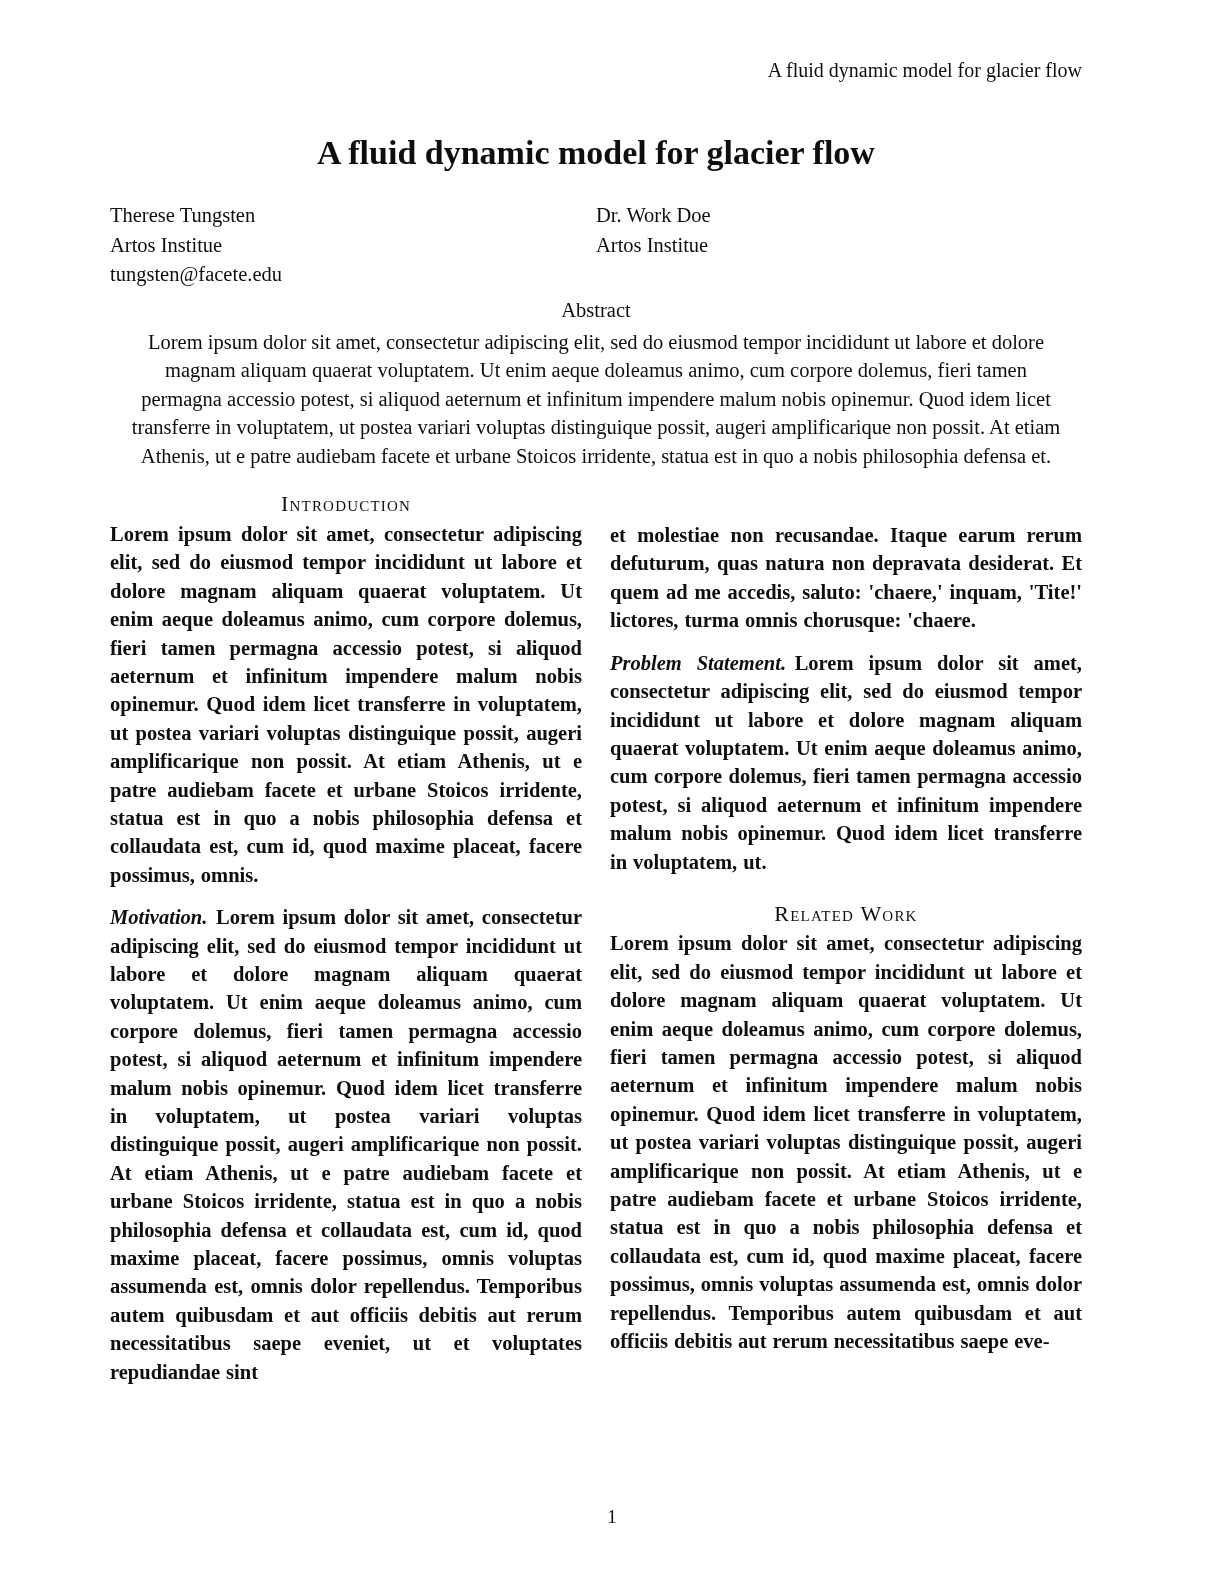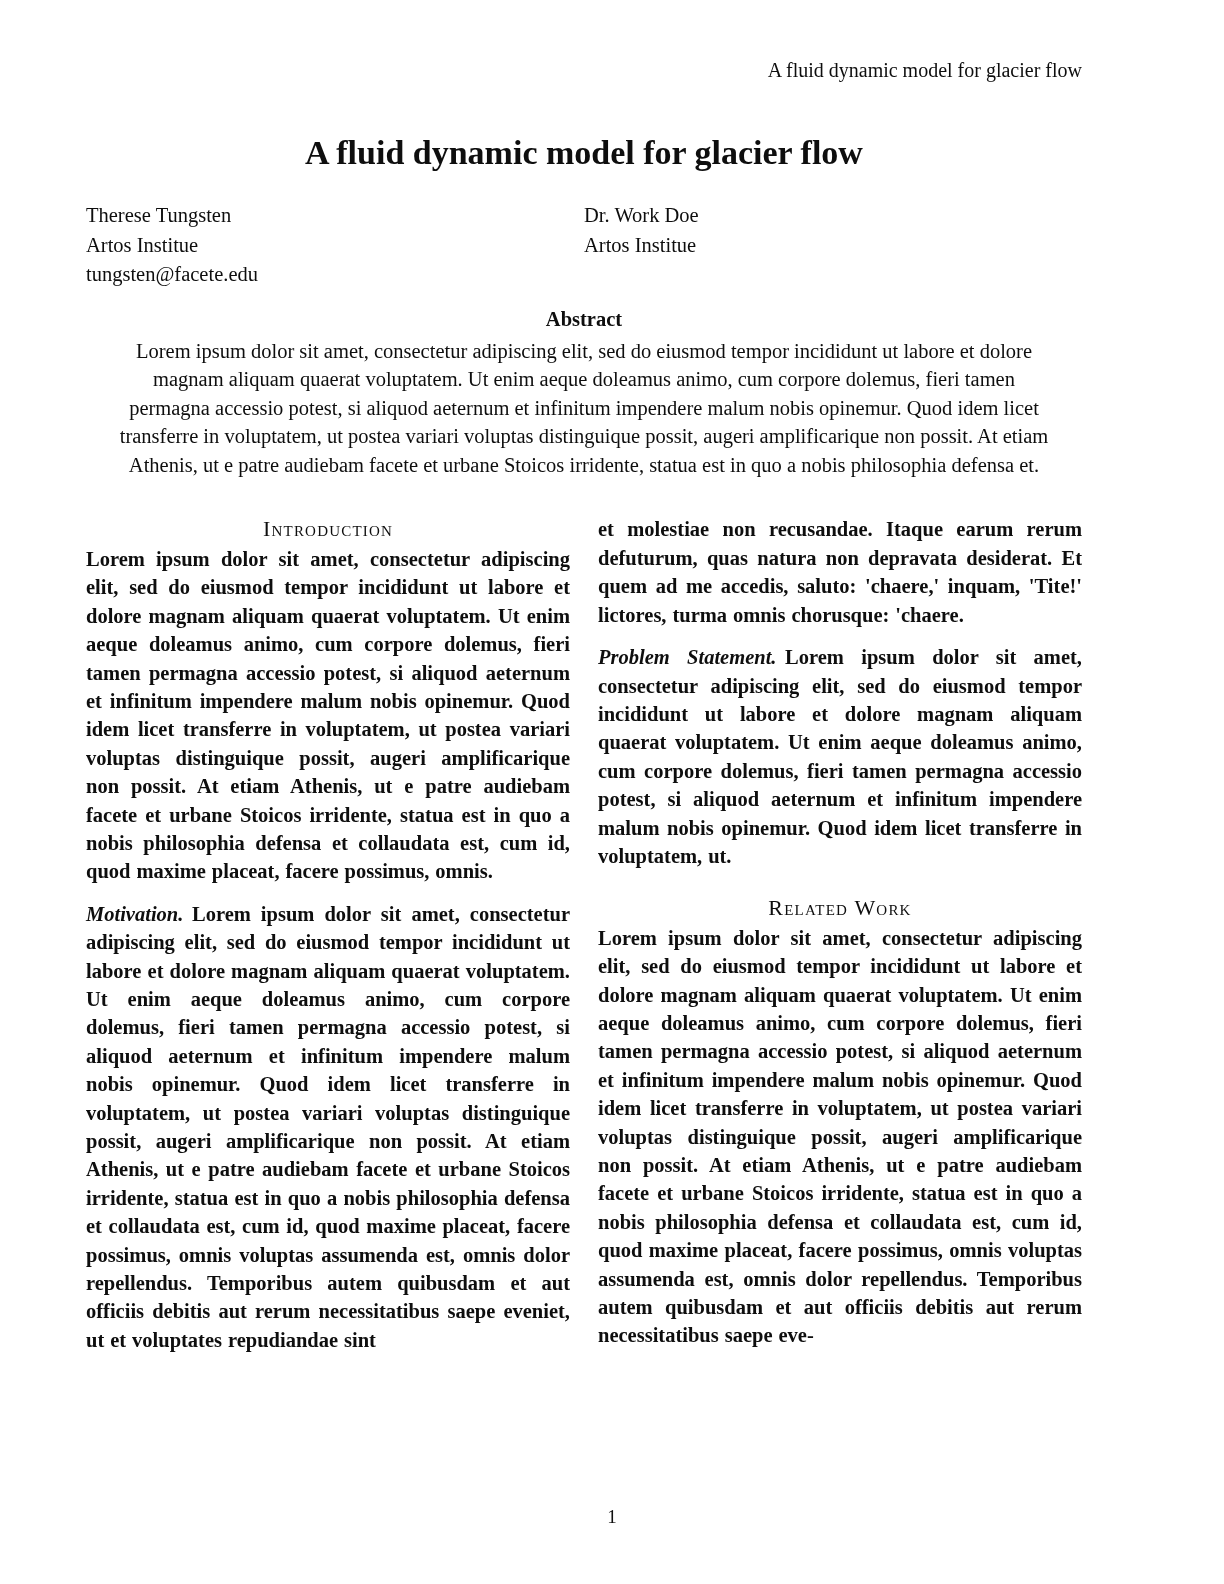--- a/index.html
+++ b/index.html
@@ -6,21 +6,21 @@
   html, body { background: #ffffff; }
   body {
     width: 1224px; height: 1584px;
     font-family: "Liberation Serif", "DejaVu Serif", serif;
     color: #0e0e0e;
     position: relative;
     overflow: hidden;
   }
   .page {
     width: 1224px; height: 1584px;
-    padding: 58px 142px 0 86px;
+    padding: 58px 142px 0 110px;
     position: relative;
   }
   .running-head {
     text-align: right;
     font-size: 20px;
     line-height: 24px;
   }
   .paper-title {
     margin-top: 50px;
     text-align: center;
@@ -31,37 +31,38 @@
   .authors {
     margin-top: 27px;
     display: flex;
   }
   .author {
     flex: 1;
     font-size: 20.5px;
     line-height: 29.5px;
   }
   .abstract-heading {
-    margin-top: 16px;
+    margin-top: 7px;
     text-align: center;
     font-size: 20.5px;
-    font-weight: bold;
+    font-weight: normal;
     line-height: 27px;
   }
   .abstract-text {
     width: 935px;
     margin: 4px auto 0 auto;
     text-align: center;
     font-size: 20.5px;
     line-height: 28.6px;
   }
   .columns {
-    margin-top: 36px;
+    margin-top: 20px;
     display: flex;
     gap: 28px;
+    align-items: center;
   }
   .col { flex: 1; min-width: 0; }
   .section-heading {
     font-size: 22px;
     font-weight: normal;
     font-variant: small-caps;
     letter-spacing: 1.2px;
     text-align: center;
     line-height: 28.4px;
     margin-bottom: 1px;

